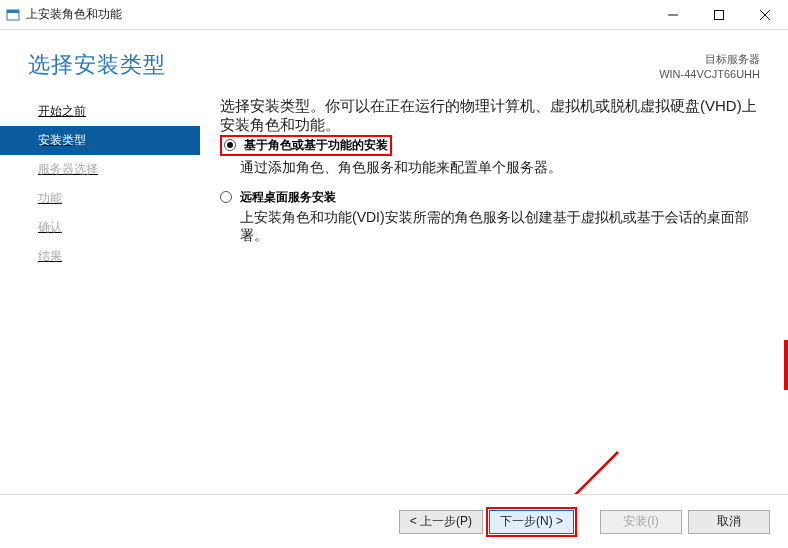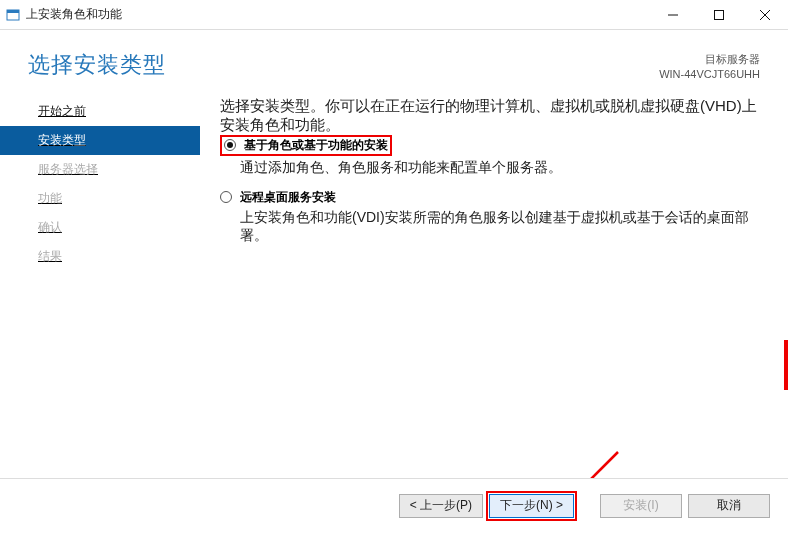--- a/index.html
+++ b/index.html
@@ -31,21 +31,21 @@
 
     .opt { margin-bottom: 12px; }
     .opt-row { display: flex; align-items: center; }
     .radio { width: 12px; height: 12px; border-radius: 50%; border: 1px solid #555; margin-right: 8px; position: relative; flex: none; }
     .radio.checked::after { content: ""; position: absolute; width: 6px; height: 6px; border-radius: 50%; background: #111; top: 2px; left: 2px; }
     .opt-title { font-weight: 700; font-size: 12px; color: #000; }
     .opt-callout { border: 2px solid #e00; padding: 0 2px; display: inline-flex; align-items: center; }
     .opt-desc { margin-left: 20px; margin-top: 3px; font-size: 14px; color: #222; }
 
     
-    .footer { position: absolute; bottom: 16px; left: 0; right: 0; height: 54px; border-top: 1px solid #ddd; display: flex; align-items: center; justify-content: flex-end; padding-right: 18px; gap: 6px; background: #fff; }
+    .footer { position: absolute; bottom: 0; left: 0; right: 0; height: 54px; border-top: 1px solid #ddd; display: flex; align-items: center; justify-content: flex-end; padding-right: 18px; gap: 6px; background: #fff; }
     .btn { min-width: 82px; height: 24px; border: 1px solid #adadad; background: #e9e9e9; display: flex; align-items: center; justify-content: center; font-size: 12px; color: #222; padding: 0 10px; }
     .btn.disabled { color: #a7a7a7; background: #efefef; }
     .btn.callout { outline: 2px solid #e00; outline-offset: 1px; border: 1px solid #006fcf; background: #e3eefb; }
 
     
     .arrow { position: absolute; pointer-events: none; }
 
     
     .red-sliver { position: absolute; right: 0; top: 340px; width: 4px; height: 50px; background: #e00; }
   </style>

